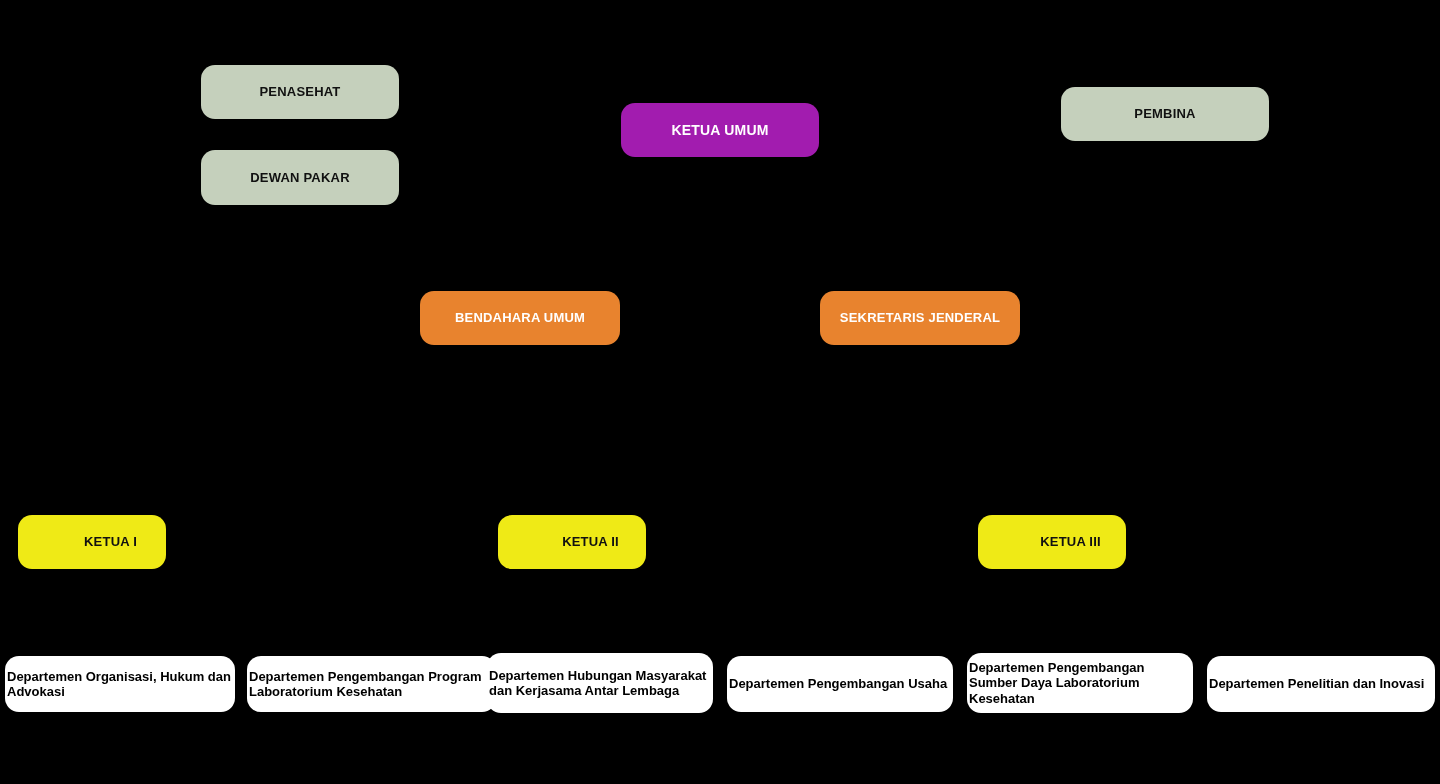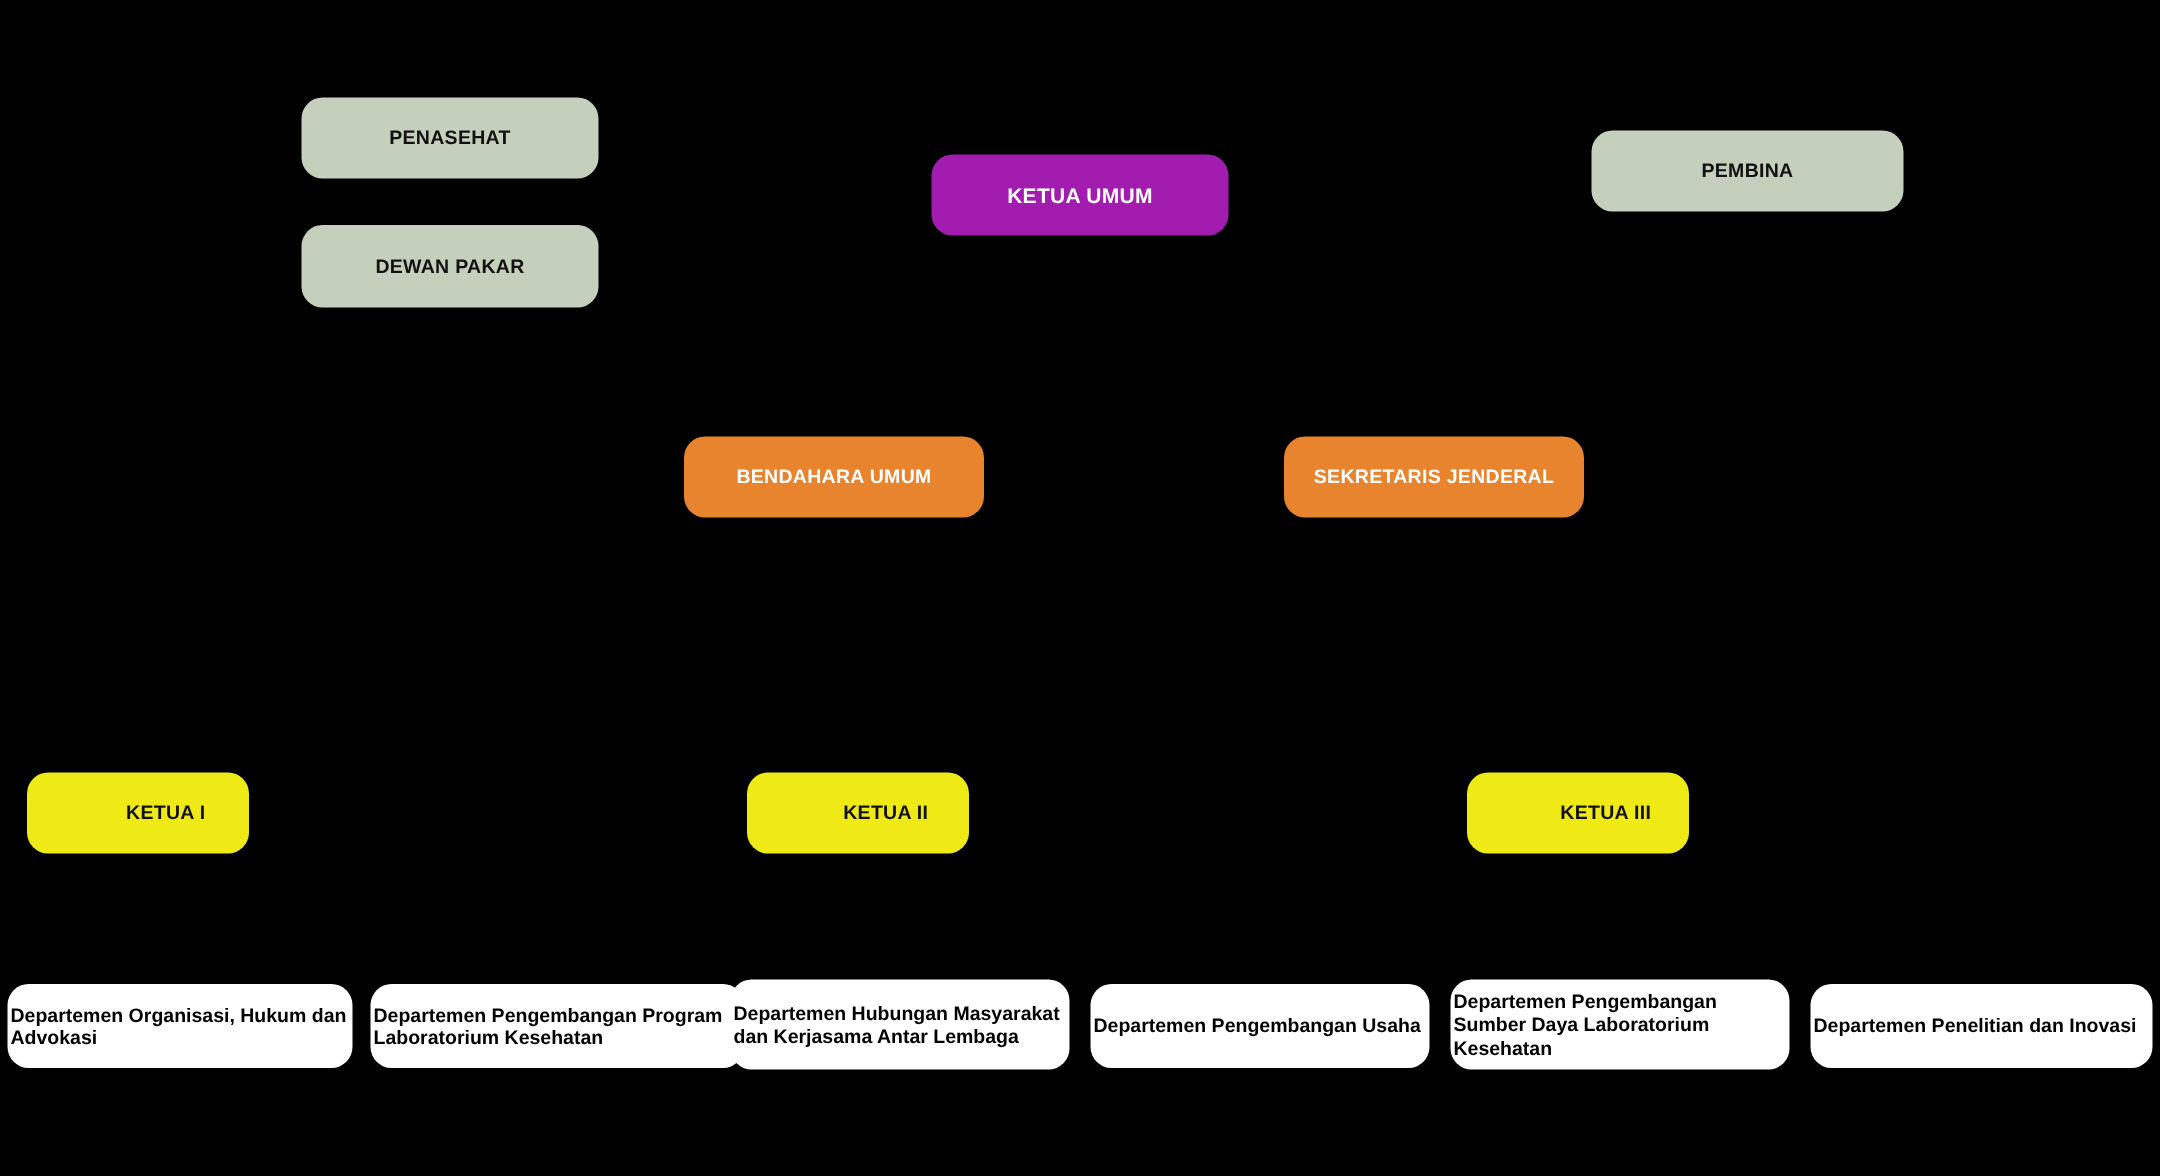--- a/index.html
+++ b/index.html
@@ -41,21 +41,20 @@
     font-size: 14px;
     letter-spacing: 0.2px;
   }
   
   .node-officer {
     background: #e8832e;
     color: #ffffff;
     font-weight: bold;
     font-size: 13px;
     letter-spacing: 0.2px;
-    margin-left: 36px;
   }
   
   .node-vice {
     background: #efea16;
     color: #111111;
     font-weight: bold;
     font-size: 13px;
     letter-spacing: 0.2px;
     padding-left: 37px;
   }

